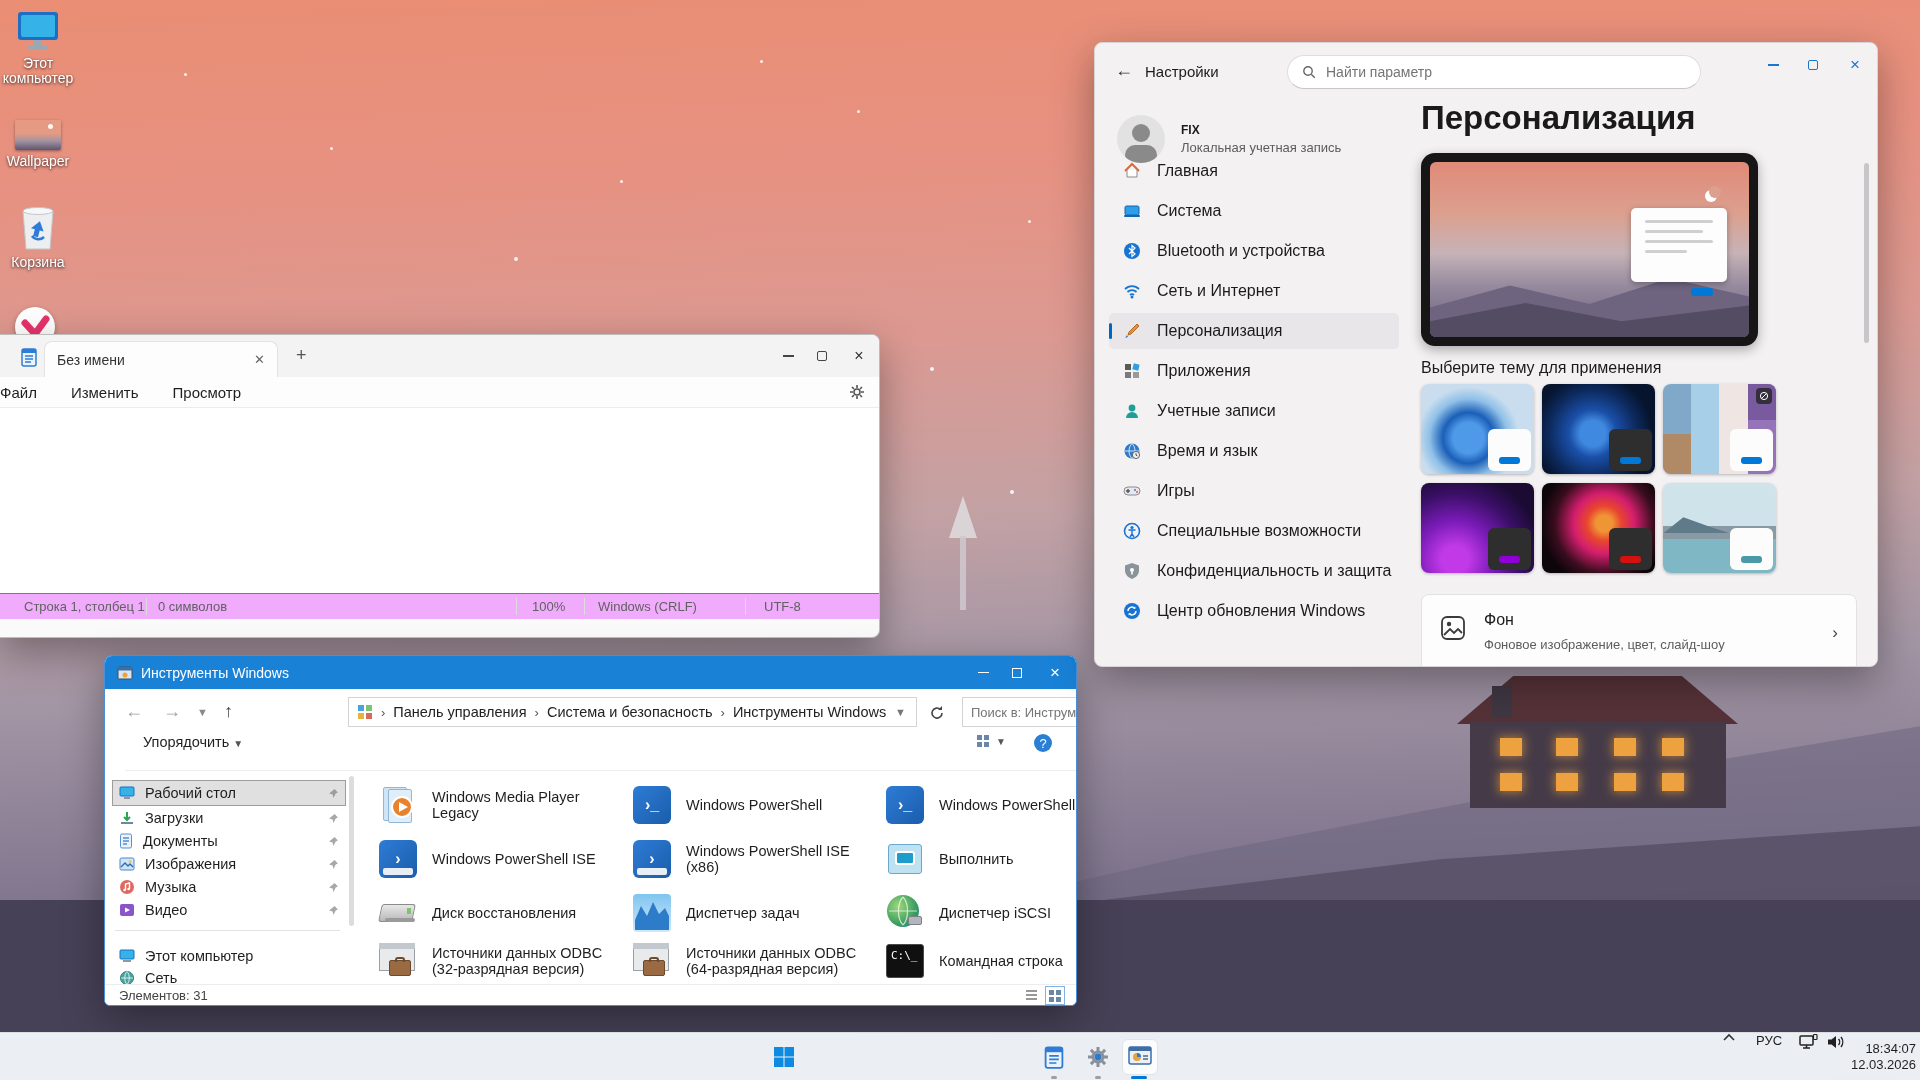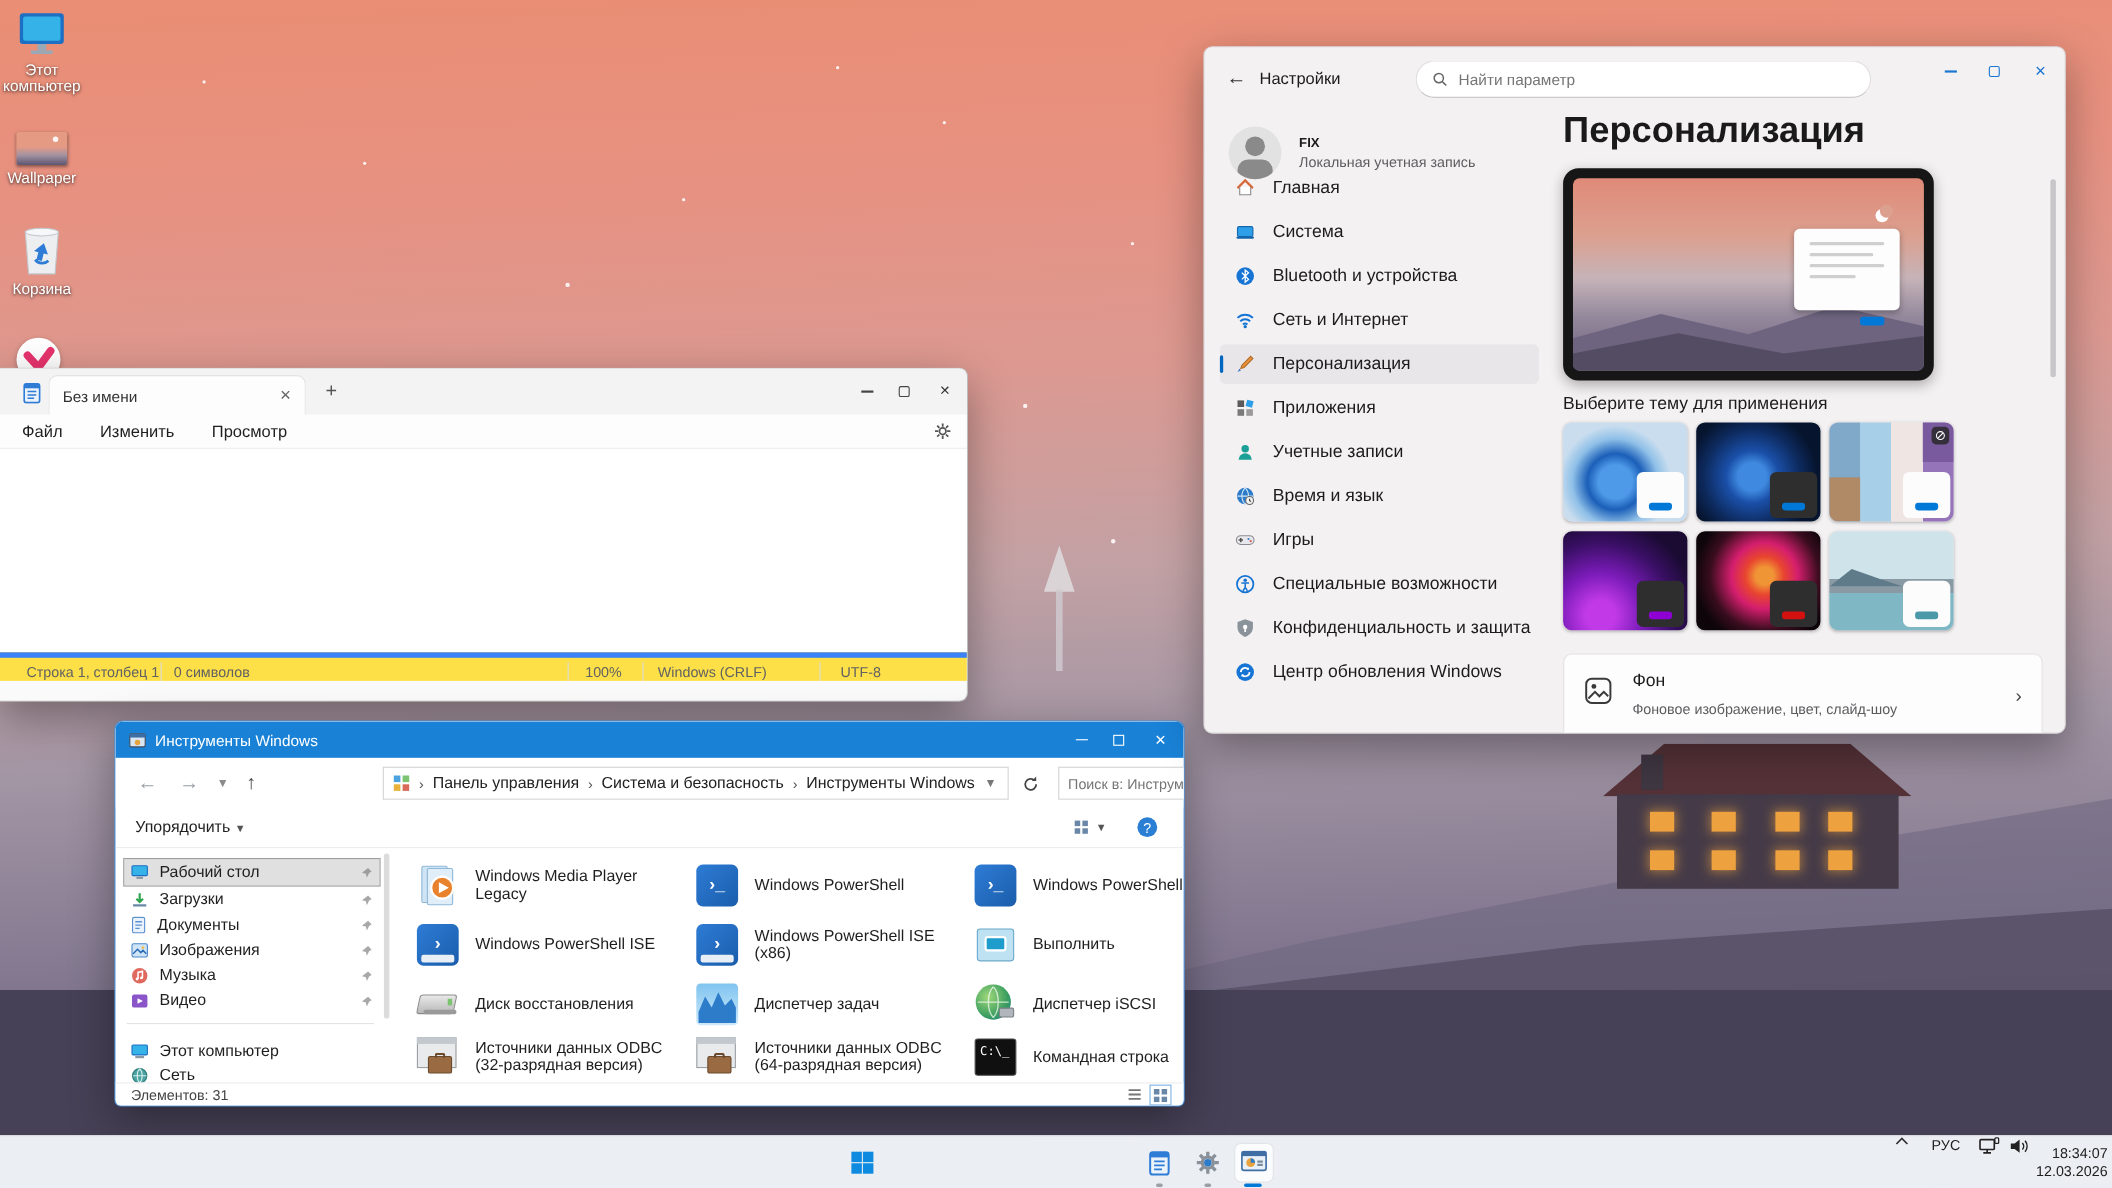--- a/index.html
+++ b/index.html
@@ -25,33 +25,33 @@
   
   .dico { position:absolute; width:86px; text-align:center; }
   .dlabel { color:#fff; font-size:14px; line-height:15px; text-shadow:0 1px 3px rgba(0,0,0,.85); margin-top:4px; }
   
   .win { position:absolute; box-shadow:0 14px 40px rgba(0,0,0,.35); border-radius:8px; }
   .ctrl { display:inline-flex; align-items:center; justify-content:center; width:34px; height:100%; font-size:14px; }
   
   #notepad { left:0; top:334px; width:880px; height:304px; background:#fafafa; border:1px solid #bdbdbd; border-left:none; border-radius:0 8px 8px 0; overflow:hidden;}
   .np-tabs { position:relative; height:42px; background:#f3f3f3; }
   .np-tab { position:absolute; left:44px; top:6px; width:234px; height:36px; background:#fdfdfd; border:1px solid #e3e3e3; border-bottom:none; border-radius:8px 8px 0 0; display:flex; align-items:center; padding:0 12px; font-size:14px; color:#333;}
-  .np-menu { height:30px; display:flex; align-items:center; gap:34px; padding-left:20px; font-size:15px; color:#1f1f1f; background:#fdfdfd; position:relative;}
+  .np-menu { height:30px; display:flex; align-items:center; gap:34px; font-size:15px; color:#1f1f1f; background:#fdfdfd; position:relative;}
   .np-body { height:186px; background:#fff; border-top:1px solid #ececec;}
-  .np-status { height:26px; background:#fde047; border-top:5px solid #3b82f6; position:relative; font-size:13px; color:#616161;}
+  .np-status { height:26px; background:#f0abfc; border-top:1px solid #3b82f6; position:relative; font-size:13px; color:#616161;}
   .np-status span { position:absolute; top:5px; }
   .np-div { position:absolute; top:4px; width:1px; height:17px; background:#dcdcdc; }
   
   #explorer { left:104px; top:655px; width:973px; height:351px; background:#fff; border:1px solid #4a90d9; border-radius:8px 8px 6px 6px; overflow:hidden; }
   .ex-title { height:33px; background:#1982d7; display:flex; align-items:center; color:#fff; font-size:14px; padding-left:12px; }
   .ex-nav { height:45px; display:flex; align-items:center; background:#fff; position:relative; }
   .ex-addr { position:absolute; left:243px; top:8px; width:569px; height:30px; border:1px solid #d4d4d4; display:flex; align-items:center; font-size:14.5px; color:#222; padding-left:8px; background:#fff;}
   .ex-search { position:absolute; left:857px; top:8px; width:206px; height:30px; border:1px solid #d4d4d4; display:flex; align-items:center; background:#fff;}
   .ex-search input { border:none; outline:none; width:170px; font-size:13px; color:#777; padding-left:8px; font-family:"Liberation Sans",sans-serif; background:transparent;}
-  .ex-tool { height:37px; display:flex; align-items:center; font-size:14.5px; color:#1f1f1f; border-bottom:1px solid #ededed; position:relative;}
+  .ex-tool { height:37px; display:flex; font-size:14.5px; color:#1f1f1f; border-bottom:1px solid #ededed; position:relative;margin-left:20px;}
   .ex-side { position:absolute; left:0; top:116px; width:252px; bottom:21px; font-size:14.5px; color:#1f1f1f; }
   .ex-sitem { position:absolute; left:8px; display:flex; align-items:center; gap:10px; height:24px; padding:0 6px; width:232px;}
   .ex-sel { background:#e0e0e0; outline:1px solid #9d9d9d; }
   .pin { margin-left:auto; opacity:.65; }
   .ex-main { position:absolute; left:252px; top:116px; right:0; bottom:21px; }
   .ex-item { position:absolute; display:flex; align-items:center; gap:13px; width:250px; font-size:14.5px; color:#1f1f1f; line-height:16px;}
   .ex-status { position:absolute; left:0; bottom:0; width:100%; height:21px; border-top:1px solid #ededed; background:#fff; font-size:13px; color:#444; display:flex; align-items:center; padding-left:14px;}
   .ticon { width:42px; height:42px; flex:0 0 42px; position:relative; }
   .ps { width:38px; height:38px; margin:2px; border-radius:6px; background:linear-gradient(135deg,#2e7cd6,#1a5dab); color:#fff; font-weight:bold; font-size:16px; display:flex; align-items:center; justify-content:center;}
   .ps.ise:after { content:""; position:absolute; left:6px; right:6px; bottom:5px; height:7px; background:#e8eef6; border-radius:2px;}

